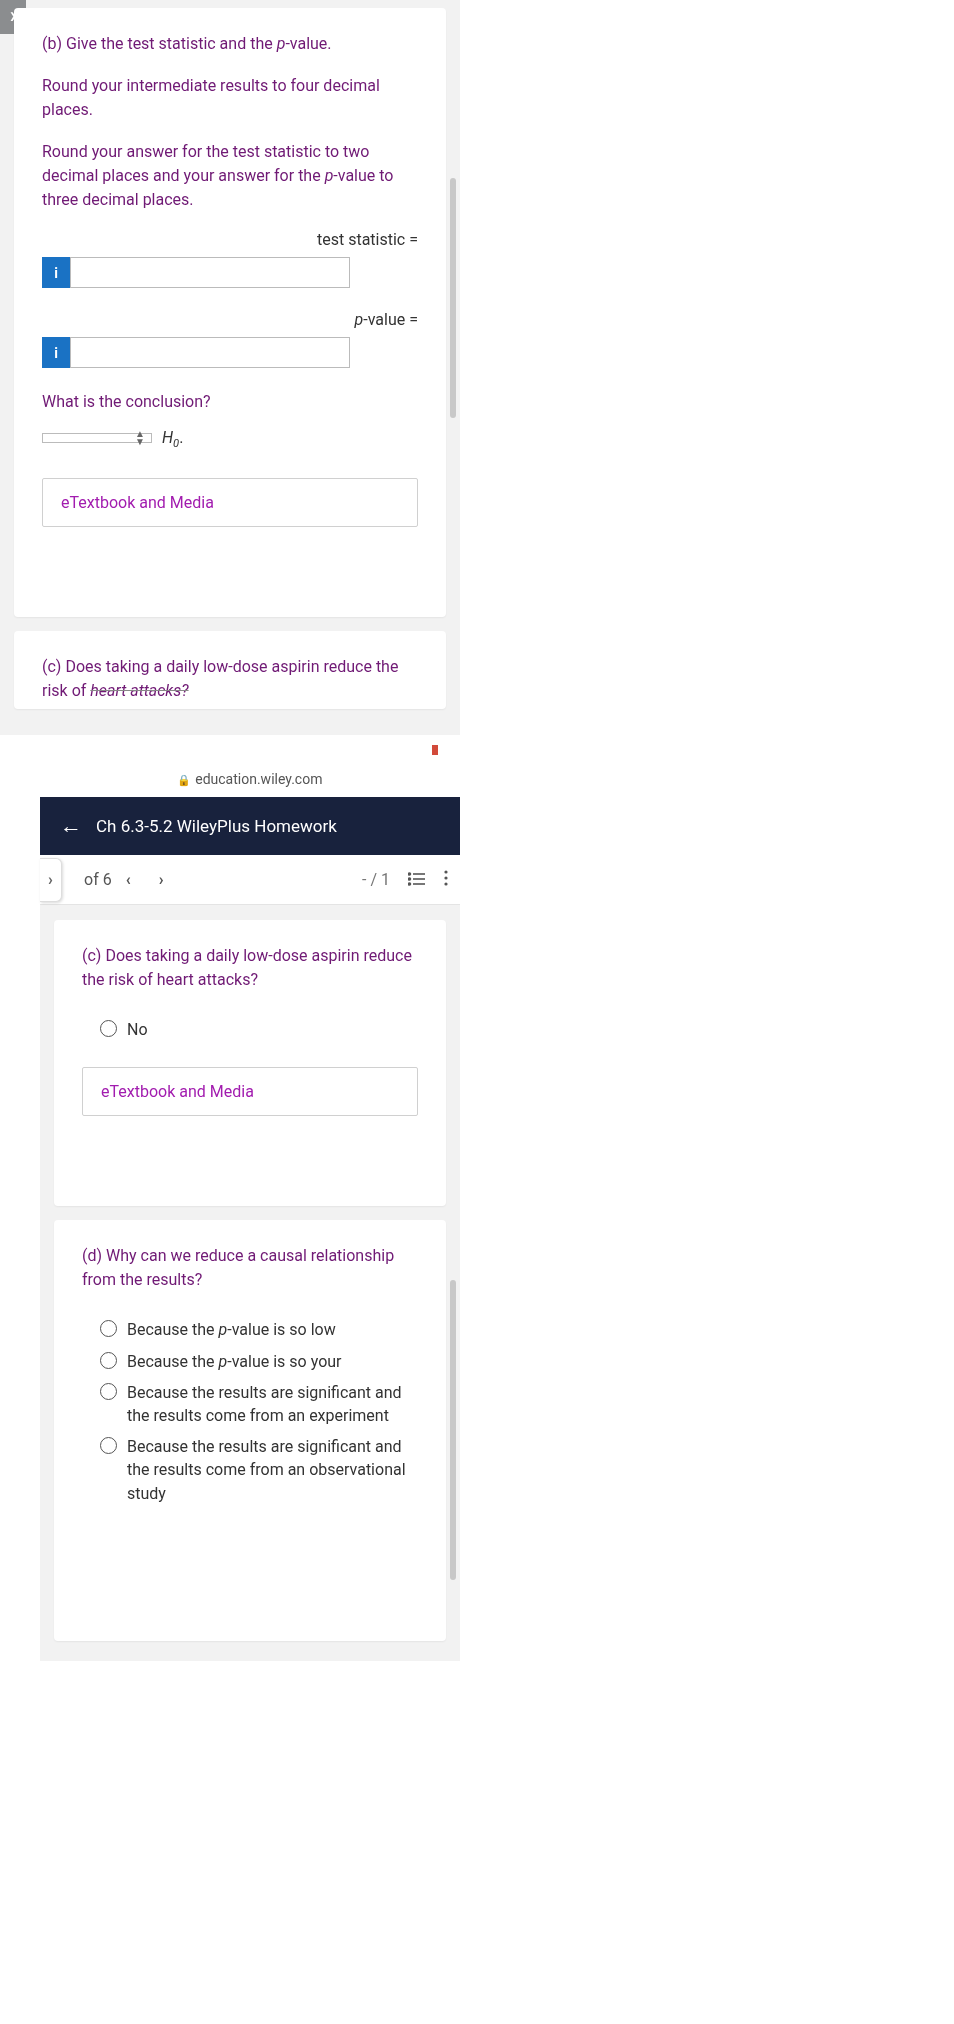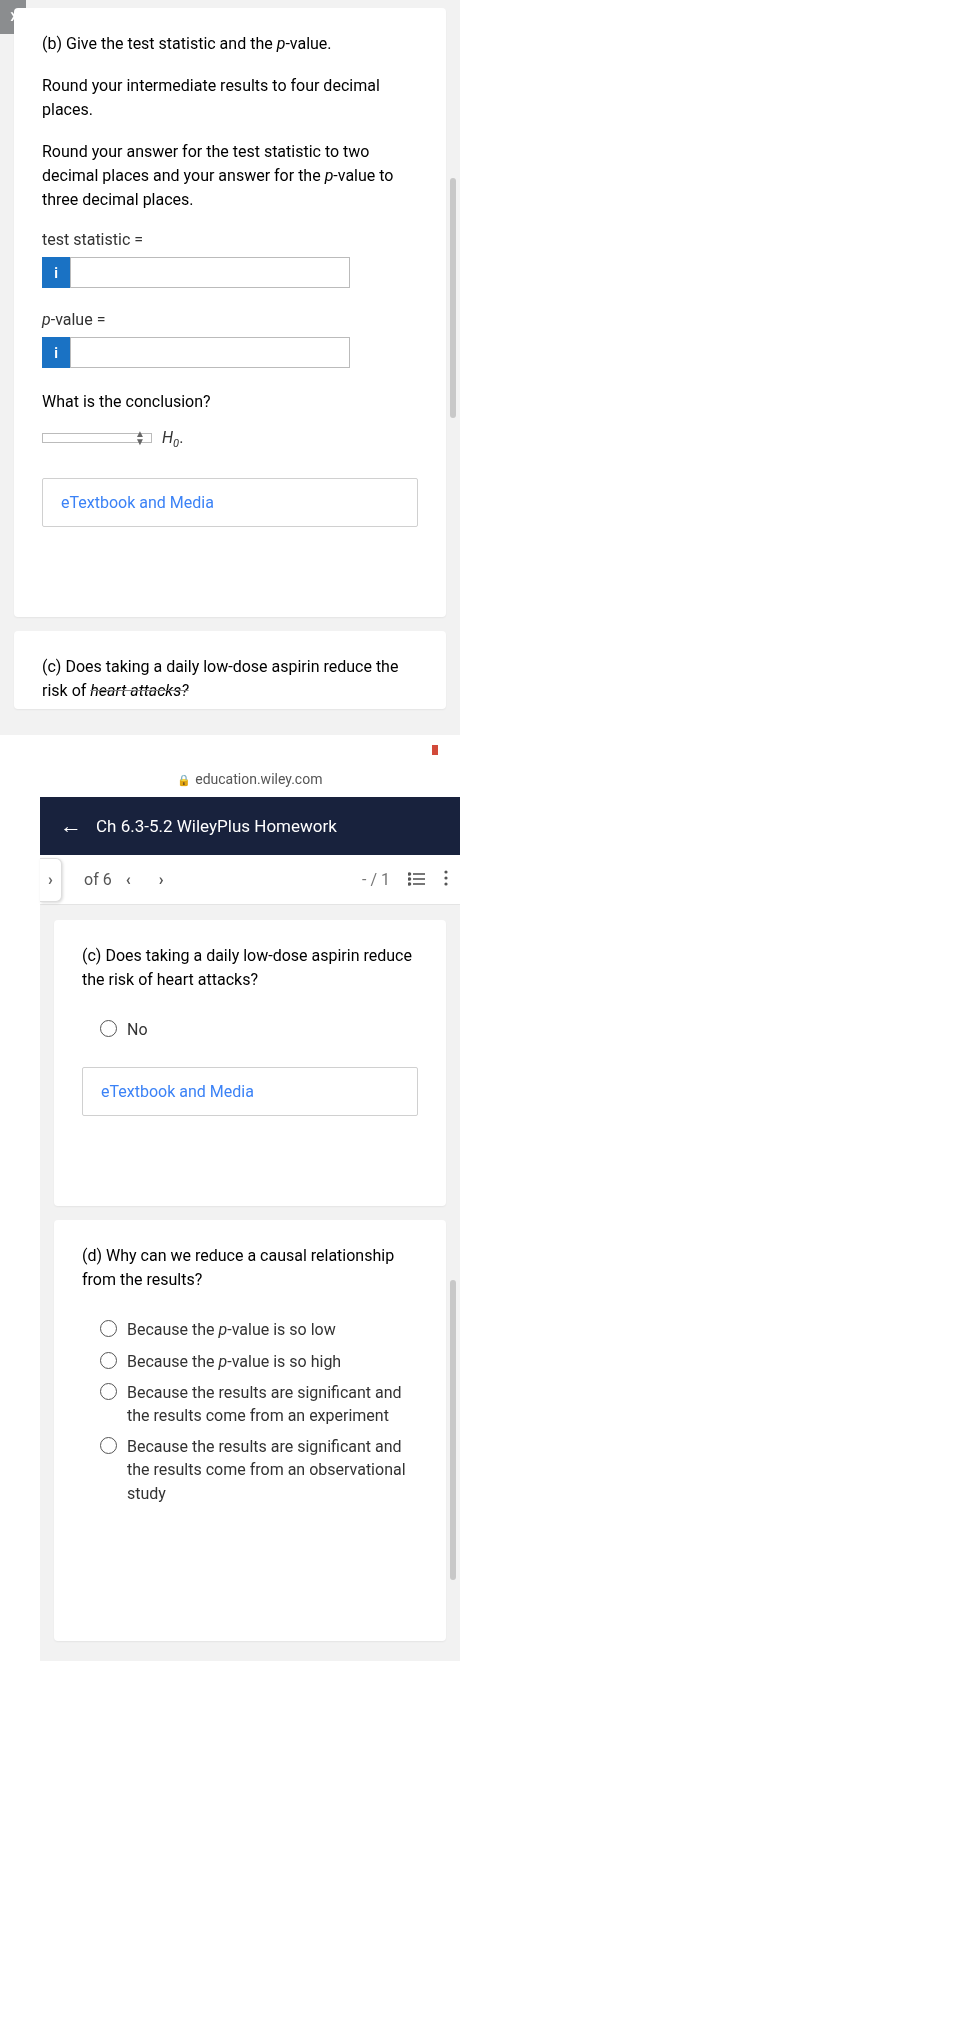--- a/index.html
+++ b/index.html
@@ -3,32 +3,32 @@
 <meta charset="utf-8">
 <style>
   * { box-sizing: border-box; margin: 0; padding: 0; }
   html, body { width: 954px; background: #fff; font-family: -apple-system, BlinkMacSystemFont, "Segoe UI", Roboto, Helvetica, Arial, sans-serif; color: #333; }
   .page { width: 460px; background: #f2f2f2; position: relative; }
   .tab-handle { position: absolute; left: 0; top: -6px; width: 26px; height: 40px; background: #8b8d8f; border-top-right-radius: 6px; border-bottom-right-radius: 6px; display:flex; align-items:center; justify-content:center; color:#fff; font-size:22px; font-weight:600; }
   .card { background: #fff; margin: 0 14px; padding: 24px 28px 30px 28px; border-radius: 4px; box-shadow: 0 1px 2px rgba(0,0,0,0.06); position: relative; }
   .card + .card { margin-top: 14px; }
   .scroll-hint { position:absolute; right: -10px; top: 170px; width: 6px; height: 240px; background:#c8c8c8; border-radius:3px; }
   .scroll-hint2 { position:absolute; right: -10px; top: 60px; width: 6px; height: 300px; background:#c8c8c8; border-radius:3px; }
-  p.body { font-size: 16px; line-height: 1.5; color:#000000; margin-bottom: 18px; }
-  .label-line { font-size: 16px; margin-bottom: 8px; }
+  p.body { font-size: 16px; line-height: 1.5; color:#701a75; margin-bottom: 18px; }
+  .label-line { font-size: 16px; margin-bottom: 8px; text-align: right; }
   .italic { font-style: italic; }
   .input-row { display: flex; align-items: stretch; margin-bottom: 22px; }
   .info-btn { width: 28px; background:#1a72c4; color:#fff; display:flex; align-items:center; justify-content:center; font-weight:700; font-size:14px; border:1px solid #1a72c4; }
   .text-input { flex: 1; max-width: 280px; border:1px solid #bbb; padding: 6px 8px; font-size:15px; background:#fff; }
   .select-row { margin: 14px 0 28px 0; }
   .select-box { display:inline-block; border:1px solid #bbb; padding:4px 8px 4px 40px; font-size:15px; background:#fff; position:relative; min-width:110px; }
   .select-arrows { position:absolute; right:6px; top:50%; transform:translateY(-50%); font-size:10px; color:#666; line-height:8px; }
   .h0 { font-style: italic; }
   .h0 sub { font-size: 0.7em; }
-  .etextbook { border:1px solid #d0d0d0; background:#fff; padding: 14px 18px; font-size:16px; color:#3b82f6; border-radius:2px; margin-top:4px; }
+  .etextbook { border:1px solid #d0d0d0; background:#fff; padding: 14px 18px; font-size:16px; color:#a21caf; border-radius:2px; margin-top:4px; }
   .truncated { color:#333; }
   .truncated .strike { text-decoration: line-through; text-decoration-color: #888; font-style: italic; }
   
   .phone-wrap { margin-top: 26px; background:#fff;padding-left:40px; }
   .status-bar { height: 30px; position:relative; font-size:13px; color:#999; }
   .status-bar .time { position:absolute; left:22px; top:6px; letter-spacing:1px; }
   .status-bar .batt { position:absolute; right:22px; top:10px; width:6px; height:10px; background:#d24a3a; }
   .url-bar { text-align:center; font-size:14px; color:#555; padding: 6px 0 10px 0; }
   .url-bar .lock { font-size:11px; margin-right:4px; color:#777; }
   .hw-header { background:#18223d; color:#fff; padding: 18px 20px; font-size:17px; display:flex; align-items:center; }
@@ -163,21 +163,21 @@
         <div class="scroll-hint2"></div>
         <p class="body">(d) Why can we reduce a causal relationship from the results?</p>
 
         <div class="radio-group">
           <div class="radio-item">
             <span class="circle"></span>
             <span class="txt"><span>Because the </span><span class="italic">p</span><span>-value is so low</span></span>
           </div>
           <div class="radio-item">
             <span class="circle"></span>
-            <span class="txt"><span>Because the </span><span class="italic">p</span><span>-value is so high</span></span>
+            <span class="txt"><span>Because the </span><span class="italic">p</span><span>-value is so your</span></span>
           </div>
           <div class="radio-item">
             <span class="circle"></span>
             <span class="txt">Because the results are significant and the results come from an experiment</span>
           </div>
           <div class="radio-item">
             <span class="circle"></span>
             <span class="txt">Because the results are significant and the results come from an observational study</span>
           </div>
         </div>

